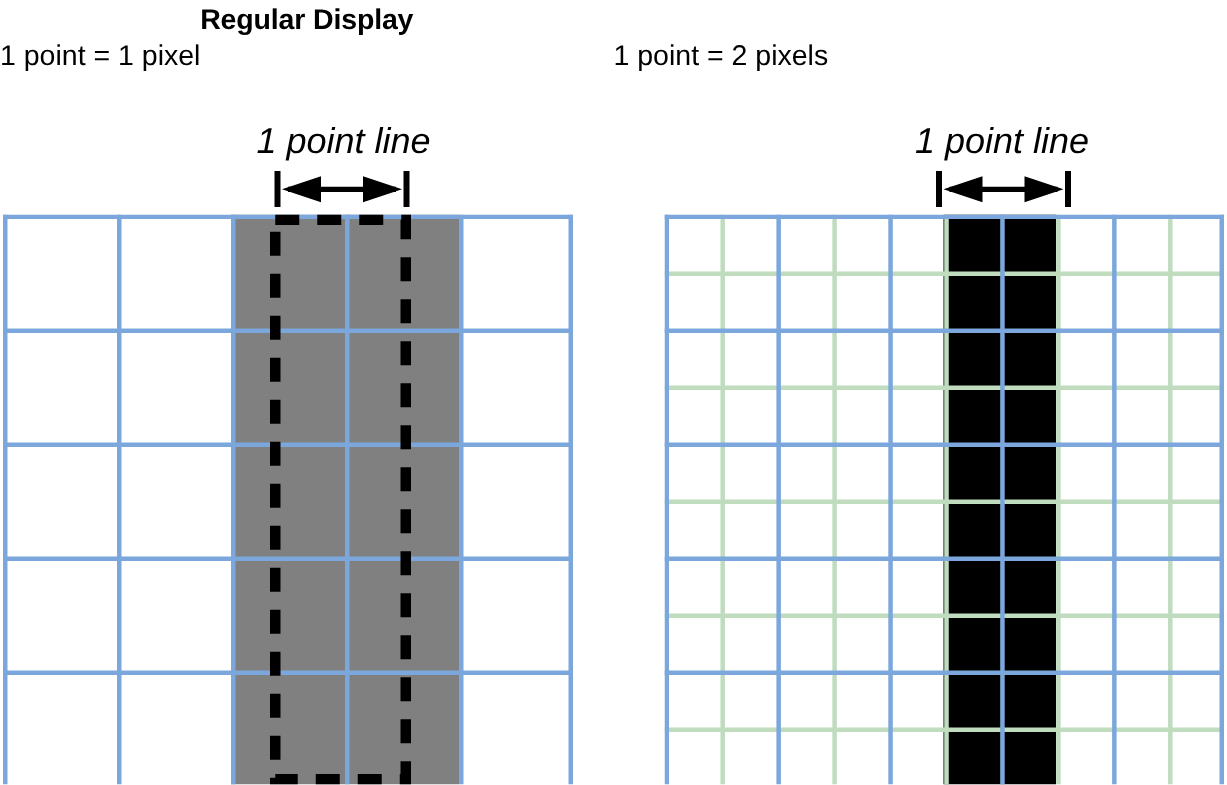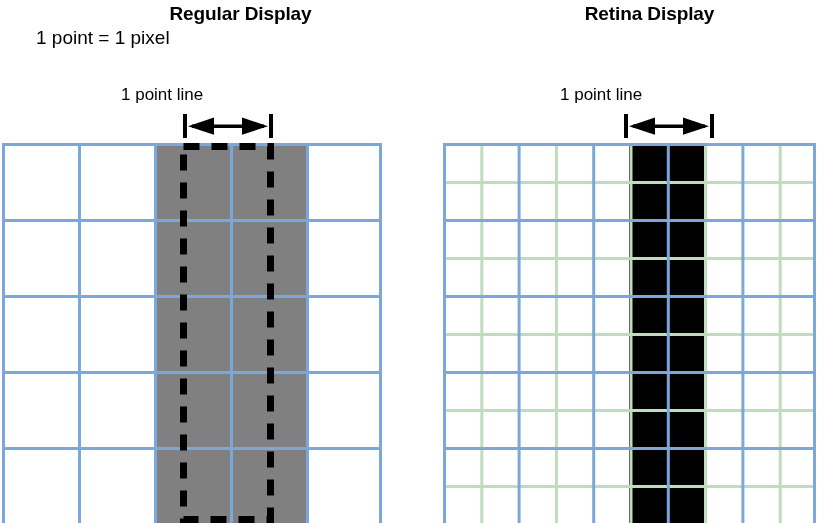--- a/index.html
+++ b/index.html
@@ -15,21 +15,20 @@
     overflow: hidden;
     font-family: "Liberation Sans", sans-serif;
     color: #000000;
   }
 
   .panel {
     position: absolute;
     top: 0;
     width: 409px;
     height: 371px;
-    padding-left: 36px;
   }
   #panel-regular { left: 0; }
   #panel-retina  { left: 409px; }
 
   .panel-title {
     position: absolute;
     top: 2px;
     width: 409px;
     text-align: center;
     font-size: 19px;
@@ -43,24 +42,25 @@
     width: 409px;
     font-size: 19px;
     font-weight: normal;
     line-height: 23px;
   }
 
   
   .measure-label {
     position: absolute;
     top: 83px;
-    font-size: 17px;
+    font-size: 24px;
     line-height: 23px;
     white-space: nowrap;
-    text-align: left;
+    text-align: center;
+    font-style: italic;
   }
   #measure-label-regular { left: 121px; width: 216px; }
   #measure-label-retina  { left: 560px; width: 216px; }
 
   .measure-arrow {
     position: absolute;
     height: 26px;
   }
   #measure-arrow-regular { left: 182px; top: 113px; width: 92px; }
   #measure-arrow-retina  { left: 623px; top: 113px; width: 92px; }
@@ -145,22 +145,22 @@
   </div>
 
   <svg id="dashed-line-box" viewBox="0 0 94 380" width="94" height="380">
     <rect x="3.5" y="3.5" width="87" height="373" fill="none" stroke="#000000" stroke-width="7" stroke-dasharray="16 12"></rect>
   </svg>
 
 </div>
 
 <div class="panel" id="panel-retina">
 
-  <div class="panel-title">Retina Display</div>
-
+
+  <div class="panel-subtitle">1 point = 2 pixels</div>
 
 </div>
 
 <div class="measure-label" id="measure-label-retina">1 point line</div>
 
 <svg class="measure-arrow" id="measure-arrow-retina" viewBox="0 0 92 26" width="92" height="26">
   <rect x="1" y="1" width="4" height="24" fill="#000000"></rect>
   <rect x="87" y="1" width="4" height="24" fill="#000000"></rect>
   <rect x="10" y="11.5" width="72" height="3.5" fill="#000000"></rect>
   <polygon points="6,13.2 32,4.5 32,21.8" fill="#000000"></polygon>

